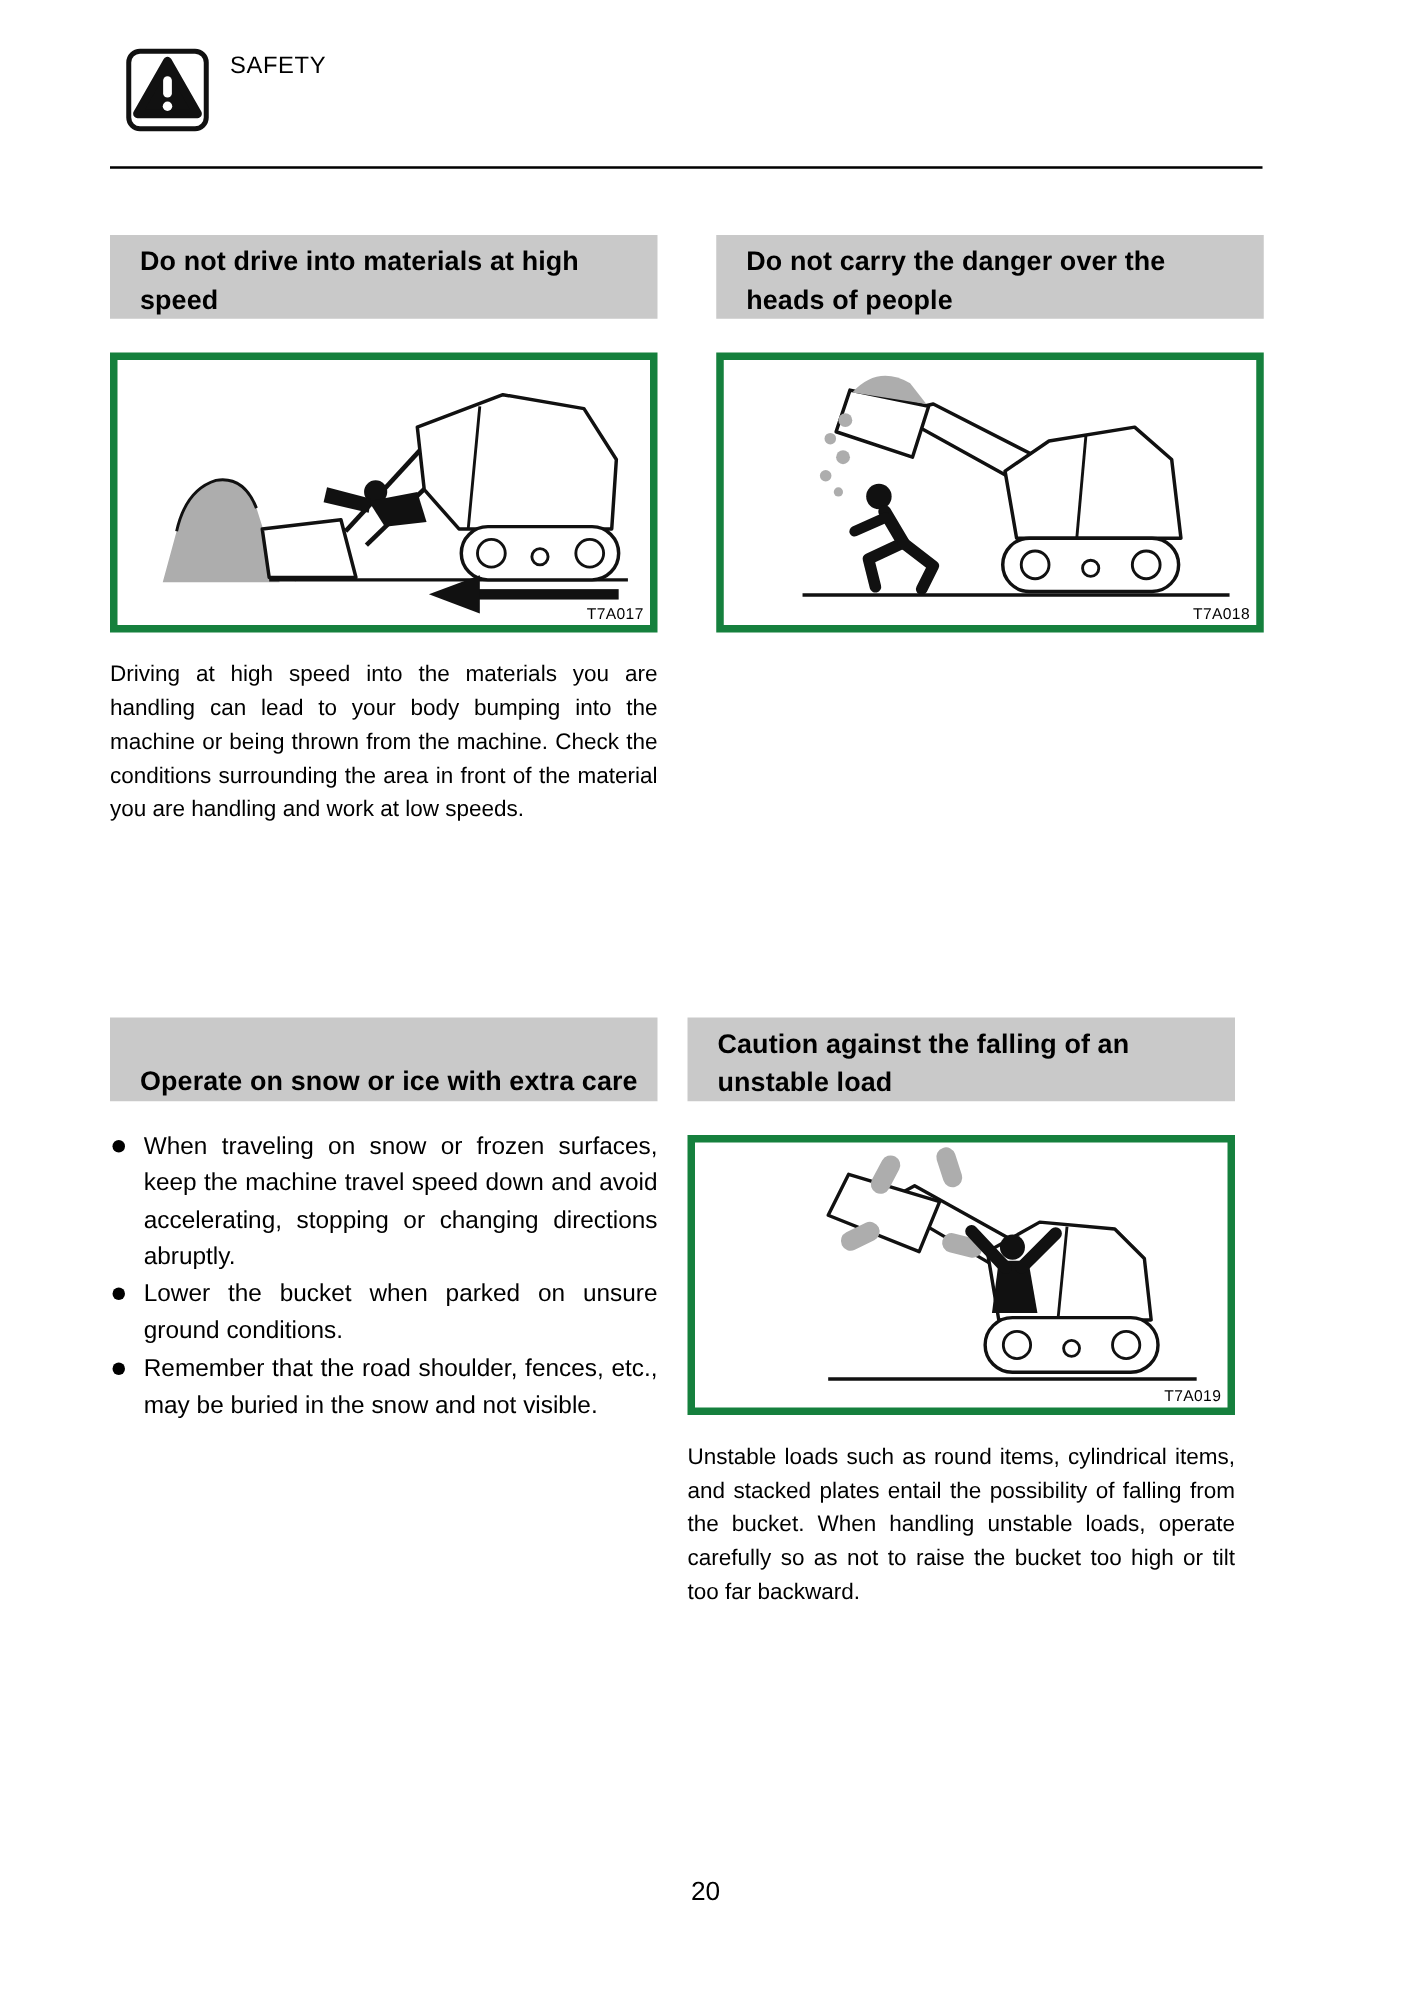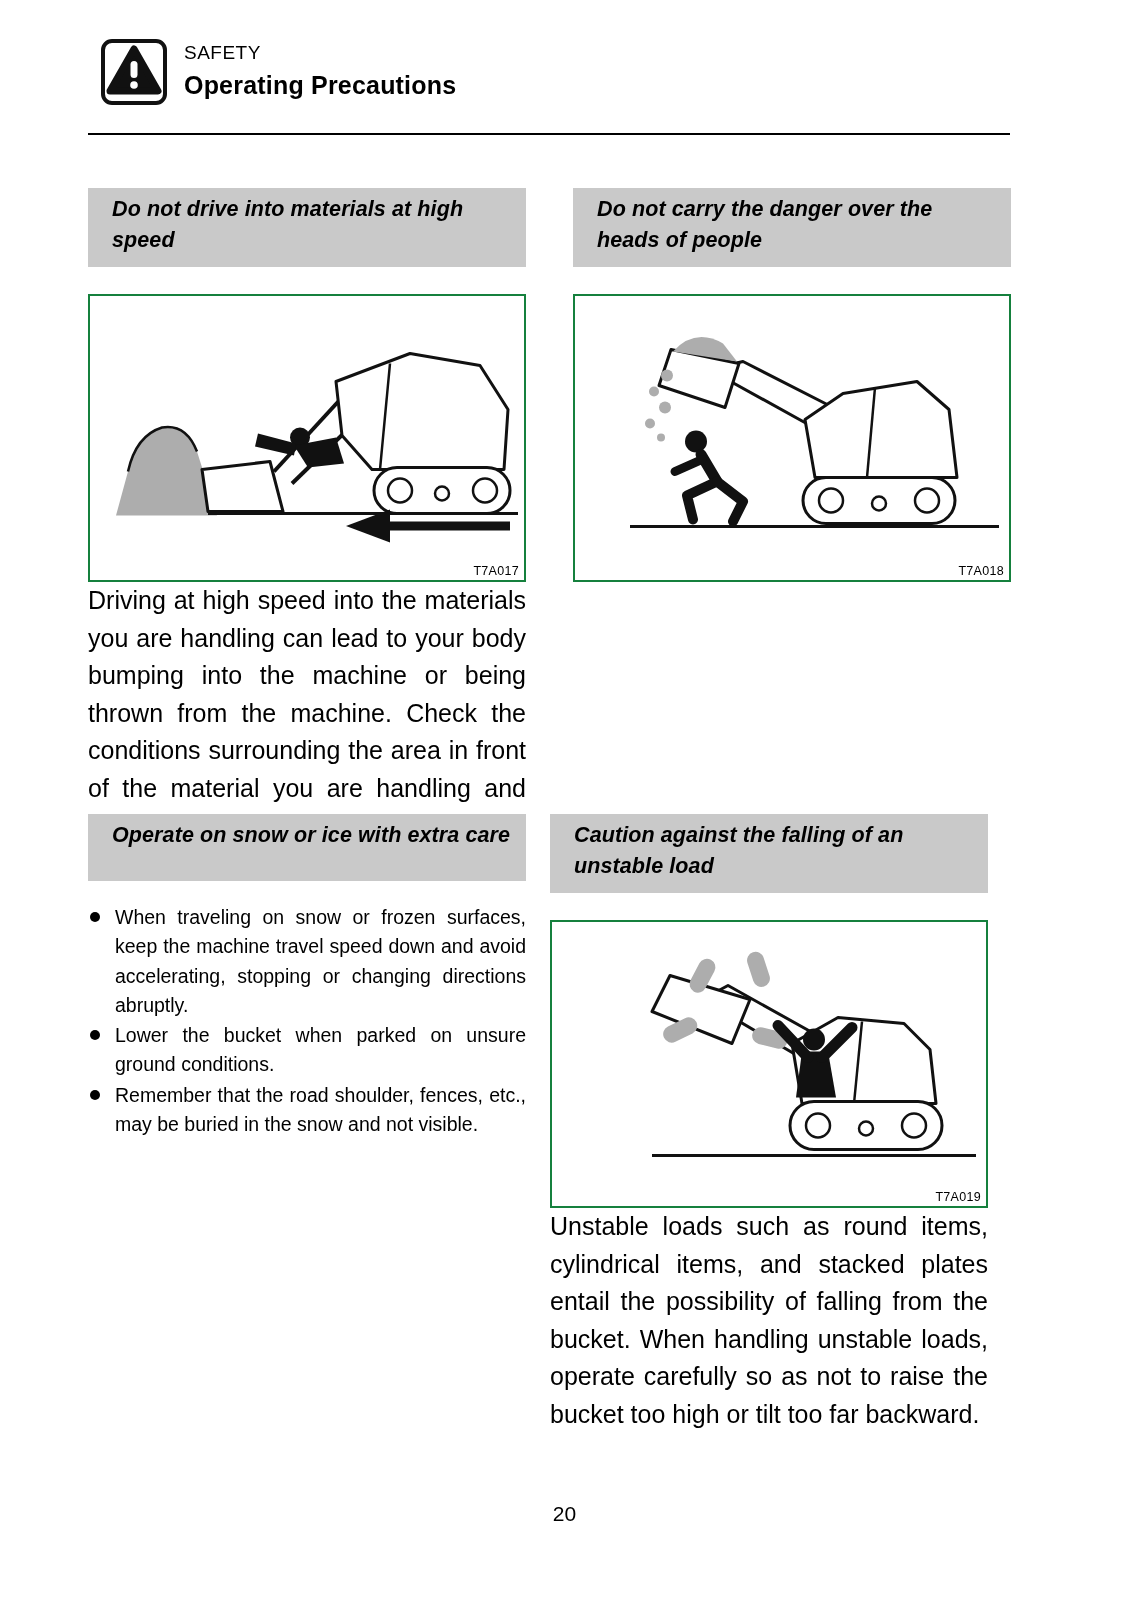--- a/index.html
+++ b/index.html
@@ -22,42 +22,43 @@
   
   .col-section { position: absolute; width: 438px; }
   .sec-1 { left: 88px;  top: 188px; }
   .sec-2 { left: 573px; top: 188px; }
   .sec-3 { left: 88px;  top: 814px; }
   .sec-4 { left: 550px; top: 814px; }
 
   .heading-box {
     background: var(--heading-bg, #c9c9c9);
     min-height: 67px;
-    padding: 6px 12px 12px 24px;
-    display: flex; align-items: flex-start; font-style: italic;
+    padding: 6px 12px 0 24px;
+    display: flex; align-items: flex-end;
   }
   .heading-box h2 {
     font-size: 21.5px; font-weight: bold; line-height: 1.42; letter-spacing: 0.1px;
   }
 
   .figure {
     position: relative;
     margin-top: 27px;
-    height: 288px;
-    border: 2px solid #15803d;
+    height: 224px;
+    border: 6px solid #15803d;
     background: #fff;
   }
   .figure svg { width: 100%; height: 100%; display: block; }
   .figure-label {
     position: absolute; right: 5px; bottom: 2px;
     font-size: 12.5px; letter-spacing: 0.3px; background: #fff; padding-left: 4px;
   }
 
   .body-text {
-    font-size: 25px;
+    margin-top: 20px;
+    font-size: 18px;
     line-height: 1.5;
     text-align: justify;
   }
 
   .bullet-list { margin-top: 22px; list-style: none; }
   .bullet-item {
     position: relative;
     padding-left: 27px;
     font-size: 19.5px;
     line-height: 1.5;
@@ -89,21 +90,20 @@
     <div class="warn-icon">
       <svg viewBox="0 0 68 68">
         <rect x="3" y="3" width="62" height="62" rx="9" fill="#fff" stroke="#111" stroke-width="4"></rect>
         <path d="M34 11 L58 53 L10 53 Z" fill="#111" stroke="#111" stroke-width="7" stroke-linejoin="round"></path>
         <rect x="30.5" y="23" width="7" height="17" rx="3.5" fill="#fff"></rect>
         <circle cx="34" cy="47" r="3.8" fill="#fff"></circle>
       </svg>
     </div>
     <div class="header-text">
       <div class="section-label">SAFETY</div>
-      <div class="page-title">Operating Precautions</div>
     </div>
   </div>
   <div class="header-rule"></div>
 
   <section class="col-section sec-1">
     <div class="heading-box">
       <h2>Do not drive into materials at high speed</h2>
     </div>
     <div class="figure">
       <svg viewBox="0 0 434 229">

